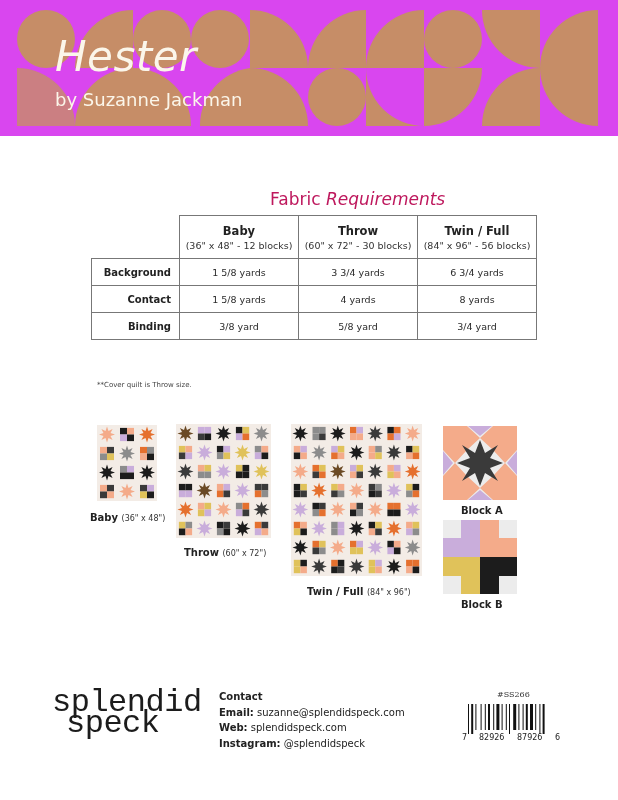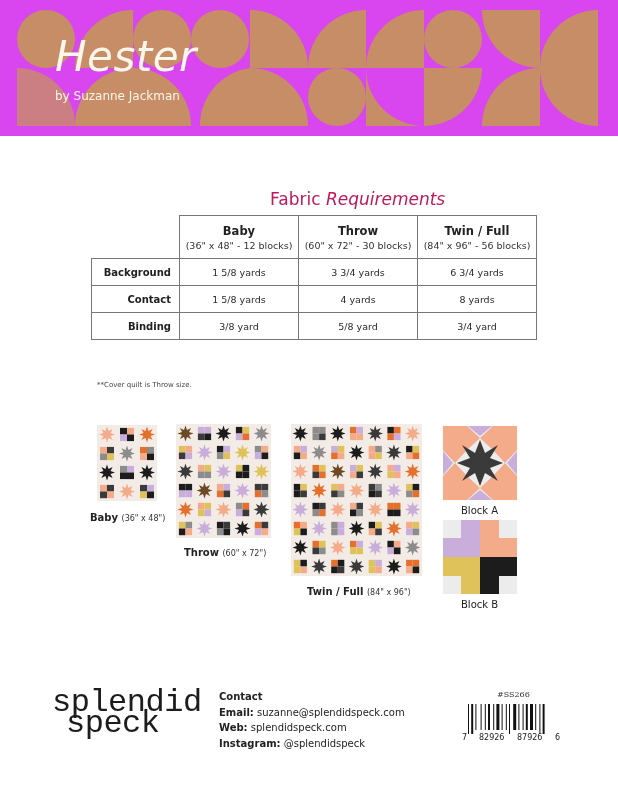--- a/index.html
+++ b/index.html
@@ -2,40 +2,40 @@
 <html><head>
 <meta charset="utf-8">
 <style>
   html, body { margin:0; padding:0; }
   body { width:618px; height:800px; background:#ffffff; position:relative; overflow:hidden;
          font-family:"Liberation Sans", sans-serif; color:#1f1f1f; }
   .header { position:absolute; left:0; top:0; width:618px; height:136px; background:#d946ef; overflow:hidden; }
   .header svg.pattern { position:absolute; left:0; top:0; }
   .title { position:absolute; left:55px; top:36px; font-size:42px; font-style:italic; color:#fbf6ea;
            font-family:"DejaVu Sans", sans-serif; font-weight:normal; letter-spacing:0.5px; margin:0; line-height:1; }
-  .byline { position:absolute; left:55px; top:89px; font-size:12px; color:#fbf6ea;
+  .byline { position:absolute; left:55px; top:89px; font-size:18px; color:#fbf6ea;
             font-family:"DejaVu Sans", sans-serif; }
   .section-title { position:absolute; left:270px; top:180px; font-size:17px; color:#be185d;
                    font-family:"DejaVu Sans", sans-serif;margin-top:9px; }
   .section-title em { font-style:italic; }
   table.req { position:absolute; left:91px; top:215px; border-collapse:collapse;
               font-family:"DejaVu Sans", sans-serif; font-size:9.5px; color:#2a2a2a; }
   table.req td, table.req th { border:1px solid #777; text-align:center; padding:0; }
   table.req th.blank { border-top:none; border-left:none; background:#fff; }
   table.req th.col { width:118px; height:42px; font-weight:normal; }
   table.req th.col .size { display:block; font-weight:bold; font-size:11.5px; color:#222; }
   table.req th.col .dims { display:block; font-size:9.5px; color:#333; margin-top:2px; }
   table.req td.rowlabel { width:79px; text-align:right; padding-right:8px; font-weight:bold; font-size:10px; color:#222; }
   table.req tr.r0 td { height:37px; line-height:12px; }
   table.req tr.r1 td, table.req tr.r2 td, table.req tr.r3 td { height:26px;margin-top:17px; }
   .footnote { position:absolute; left:97px; top:381px; font-size:7px; color:#444; font-family:"DejaVu Sans", sans-serif; }
   .quilt { position:absolute; }
   .quilt-label { position:absolute; font-family:"DejaVu Sans", sans-serif; font-size:10px; font-weight:bold; color:#222; white-space:nowrap; }
   .quilt-label .dim { font-weight:normal; font-size:8px; color:#333; }
-  .block-label { position:absolute; font-family:"DejaVu Sans", sans-serif; font-size:10px; font-weight:normal; color:#222;text-align:right; }
+  .block-label { position:absolute; font-family:"DejaVu Sans", sans-serif; font-size:10px; font-weight:bold; color:#222;text-align:right; }
   .logo { position:absolute; left:52px; top:692px; font-family:Liberation Mono, monospace; font-size:32px; line-height:21px; color:#1c1c1c; letter-spacing:-0.5px; }
   .logo .l2 { padding-left:14px; display:block; }
   .contact { position:absolute; left:219px; top:689px; font-family:"DejaVu Sans", sans-serif; font-size:10px; line-height:15.5px; color:#222; }
   .contact .h { font-weight:bold; }
   .contact b { font-weight:bold; }
   .sku { position:absolute; left:497px; top:690px; font-size:8px; color:#333; font-family:"DejaVu Serif", serif; }
   .barcode { position:absolute; left:460px; top:704px; }
   .bc-num { position:absolute; font-size:8px; font-family:"DejaVu Sans", sans-serif; color:#222; }
 </style>
 </head>

